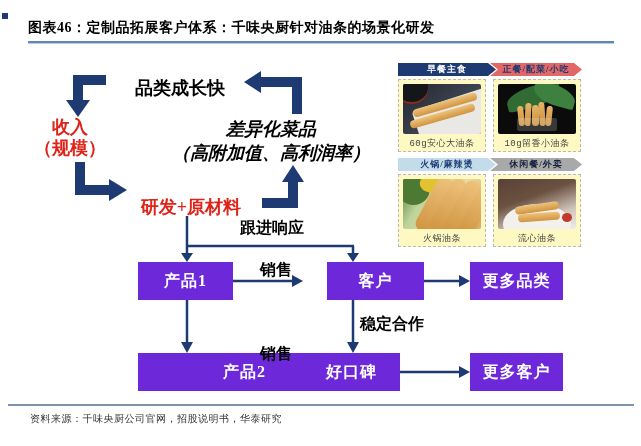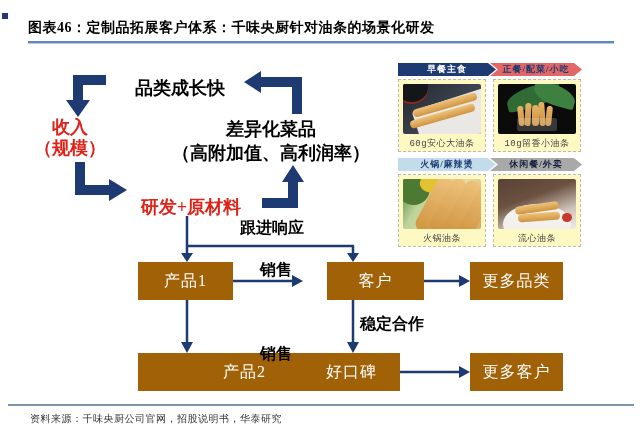--- a/index.html
+++ b/index.html
@@ -9,25 +9,25 @@
   }
   .abs{position:absolute;}
   
   #page-corner{left:2px;top:13px;width:6px;height:6px;background:#1d3a73;}
   #fig-title{left:28px;top:19px;width:600px;font-size:14px;font-weight:700;letter-spacing:.5px;white-space:nowrap;}
   #title-rule{left:28px;top:41px;width:586px;height:2px;background:#5f86b4;box-shadow:0 1px 0 #b9cbe2;}
   
   .cyc{font-weight:700;font-size:18px;white-space:nowrap;}
   #cycle-top{left:128px;top:76px;width:104px;text-align:center;}
   #cycle-left{left:22px;top:117px;width:96px;text-align:center;color:#df2318;line-height:21px;}
-  #cycle-right{left:140px;top:117px;width:262px;text-align:center;line-height:24px;}
+  #cycle-right{left:140px;top:117px;width:262px;text-align:center;line-height:24px;font-style:italic;}
   #cycle-bottom{left:133px;top:195px;width:116px;text-align:center;color:#df2318;}
   #follow-label{left:240px;top:218px;width:80px;font-size:16px;font-weight:700;}
   
-  .flowbox{background:#a16207;color:#fff;font-weight:400;font-size:16px;
+  .flowbox{background:#6d28d9;color:#fff;font-weight:700;font-size:16px;
     display:flex;align-items:center;justify-content:center;letter-spacing:1px;}
   #box-product1{left:138px;top:262px;width:95px;height:38px;}
   #box-customer{left:303px;top:262px;width:97px;height:38px;margin-left:24px;}
   #box-more-categories{left:470px;top:262px;width:93px;height:38px;}
   #box-product2{left:138px;top:353px;width:117px;height:38px;padding-left:48px;}
   #box-reputation{left:303px;top:353px;width:97px;height:38px;}
   #box-more-customers{left:470px;top:353px;width:93px;height:38px;}
   .flowlabel{font-size:16px;font-weight:700;white-space:nowrap;}
   #label-sales-top{left:248px;top:260px;width:56px;text-align:center;}
   #label-sales-bottom{left:248px;top:344px;width:56px;text-align:center;}

